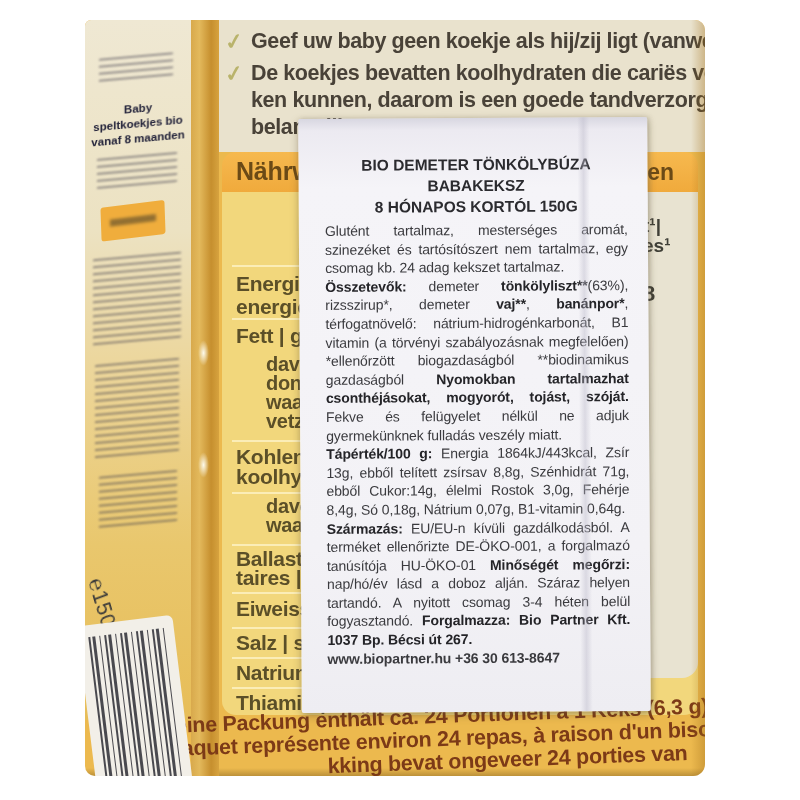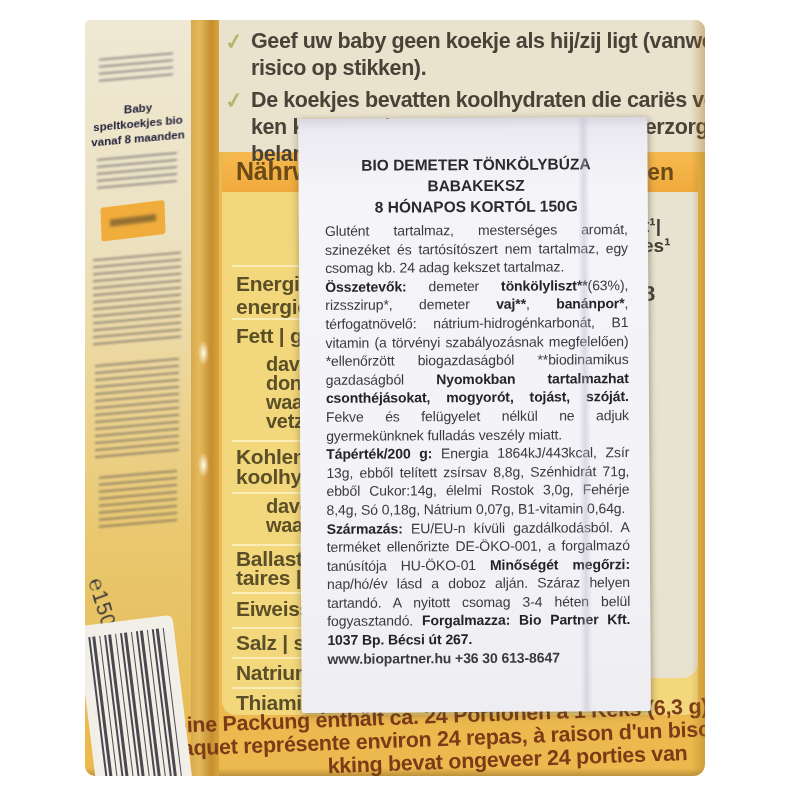--- a/index.html
+++ b/index.html
@@ -120,21 +120,20 @@
     <div class="spine" data-name="box-edge">
       <div class="glare1" data-name="glare-highlight"></div>
       <div class="glare2" data-name="glare-highlight"></div>
     </div>
 
     <div class="front-top" data-name="box-front-top"></div>
     <div class="warnings" data-name="warning-list">
       <div class="warning" data-name="warning-item">
         <span class="check" data-name="checkmark-icon">✓</span>
         <div class="wline" data-name="warning-text">Geef uw baby geen koekje als hij/zij ligt (vanwege het</div>
-        <div class="wline" data-name="warning-text">risico op stikken).</div>
       </div>
       <div class="warning" data-name="warning-item">
         <span class="check" data-name="checkmark-icon">✓</span>
         <div class="wline" data-name="warning-text">De koekjes bevatten koolhydraten die cariës veroorza-</div>
         <div class="wline" data-name="warning-text">ken kunnen, daarom is een goede tandverzorging erg</div>
         <div class="wline" data-name="warning-text">belangrijk</div>
       </div>
     </div>
 
     <div class="card" data-name="nutrition-table">
@@ -208,19 +207,19 @@
 
     <div class="right-edge" data-name="box-right-edge"></div>
 
     <div class="sticker" data-name="hungarian-label-sticker">
       <div class="s-title" data-name="sticker-title">
         <div data-name="sticker-title-line1">BIO DEMETER TÖNKÖLYBÚZA BABAKEKSZ</div>
         <div data-name="sticker-title-line2">8 HÓNAPOS KORTÓL 150G</div>
       </div>
       <p data-name="sticker-intro">Glutént tartalmaz, mesterséges aromát, szinezéket és tartósítószert nem tartalmaz, egy csomag kb. 24 adag kekszet tartalmaz.</p>
       <p data-name="sticker-ingredients"><span data-name="text-segment" class="bold">Összetevők:</span><span data-name="text-segment"> demeter </span><span data-name="text-segment" class="bold">tönkölyliszt**</span><span data-name="text-segment">(63%), rizsszirup*, demeter </span><span data-name="text-segment" class="bold">vaj**</span><span data-name="text-segment">, </span><span data-name="text-segment" class="bold">banánpor*</span><span data-name="text-segment">, térfogatnövelő: nátrium-hidrogénkarbonát, B1 vitamin (a törvényi szabályozásnak megfelelően) *ellenőrzött biogazdaságból **biodinamikus gazdaságból </span><span data-name="text-segment" class="bold">Nyomokban tartalmazhat csonthéjásokat, mogyorót, tojást, szóját.</span><span data-name="text-segment"> Fekve és felügyelet nélkül ne adjuk gyermekünknek fulladás veszély miatt.</span></p>
-      <p data-name="sticker-nutrition"><span data-name="text-segment" class="bold">Tápérték/200 g:</span><span data-name="text-segment"> Energia 1864kJ/443kcal, Zsír 13g, ebből telített zsírsav 8,8g, Szénhidrát 71g, ebből Cukor:14g, élelmi Rostok 3,0g, Fehérje 8,4g, Só 0,18g, Nátrium 0,07g, B1-vitamin 0,64g.</span></p>
+      <p data-name="sticker-nutrition"><span data-name="text-segment" class="bold">Tápérték/100 g:</span><span data-name="text-segment"> Energia 1864kJ/443kcal, Zsír 13g, ebből telített zsírsav 8,8g, Szénhidrát 71g, ebből Cukor:14g, élelmi Rostok 3,0g, Fehérje 8,4g, Só 0,18g, Nátrium 0,07g, B1-vitamin 0,64g.</span></p>
       <p data-name="sticker-origin"><span data-name="text-segment" class="bold">Származás:</span><span data-name="text-segment"> EU/EU-n kívüli gazdálkodásból. A terméket ellenőrizte DE-ÖKO-001, a forgalmazó tanúsítója HU-ÖKO-01 </span><span data-name="text-segment" class="bold">Minőségét megőrzi:</span><span data-name="text-segment"> nap/hó/év lásd a doboz alján. Száraz helyen tartandó. A nyitott csomag 3-4 héten belül fogyasztandó. </span><span data-name="text-segment" class="bold">Forgalmazza: Bio Partner Kft. 1037 Bp. Bécsi út 267.</span></p>
       <p class="contact" data-name="sticker-contact">www.biopartner.hu  +36 30 613-8647</p>
     </div>
 
   </div>
 </div>
 
 </body></html>

